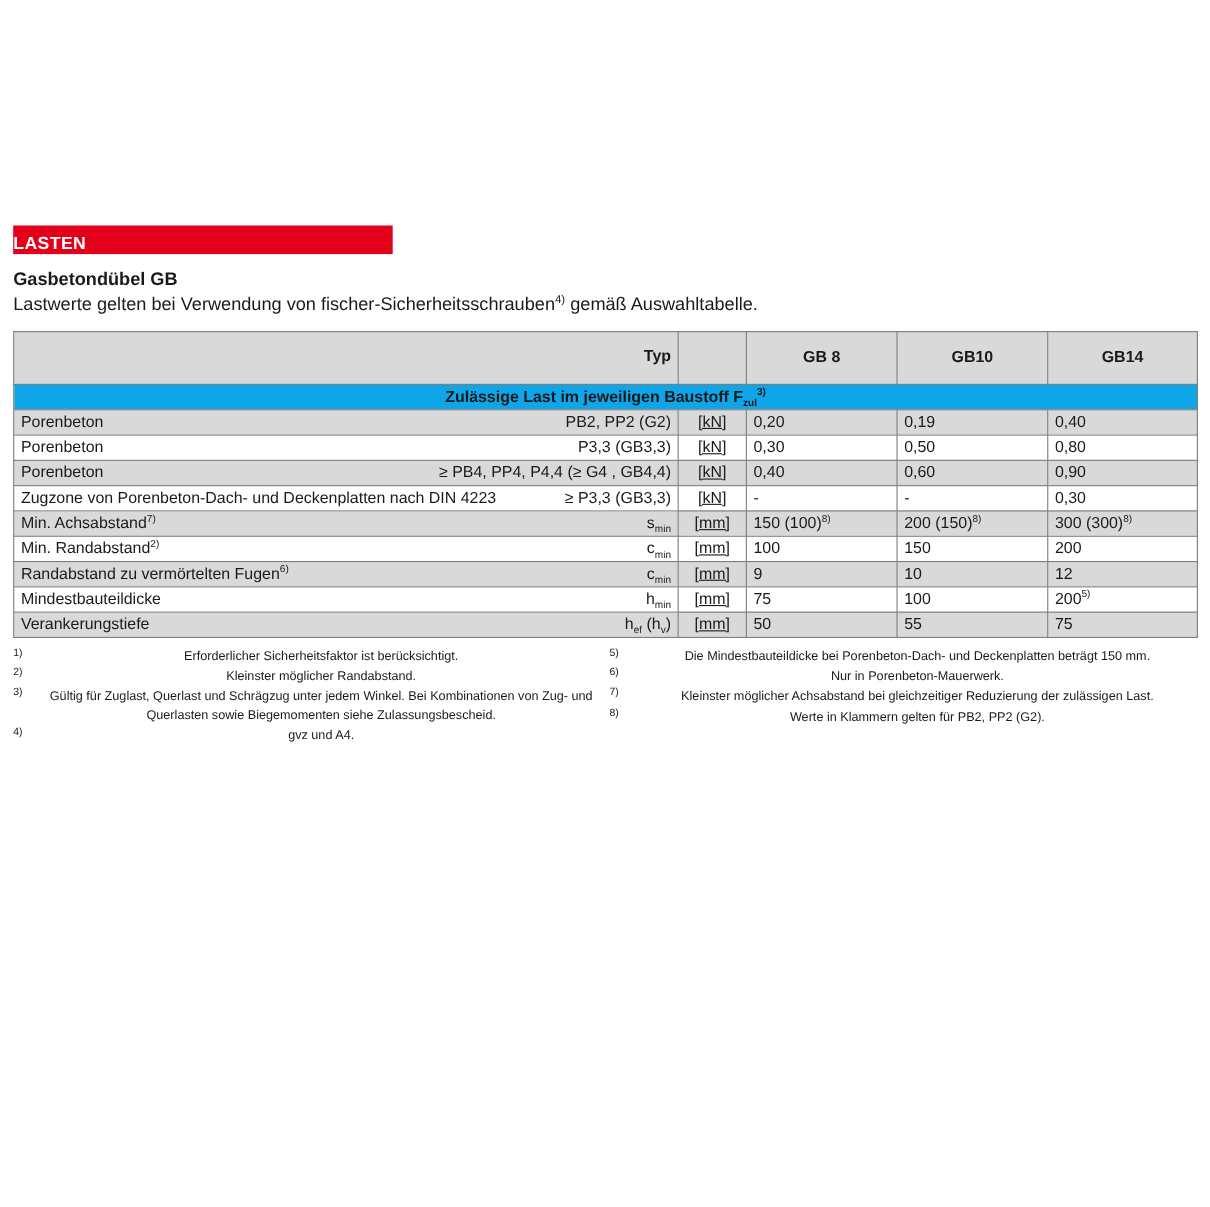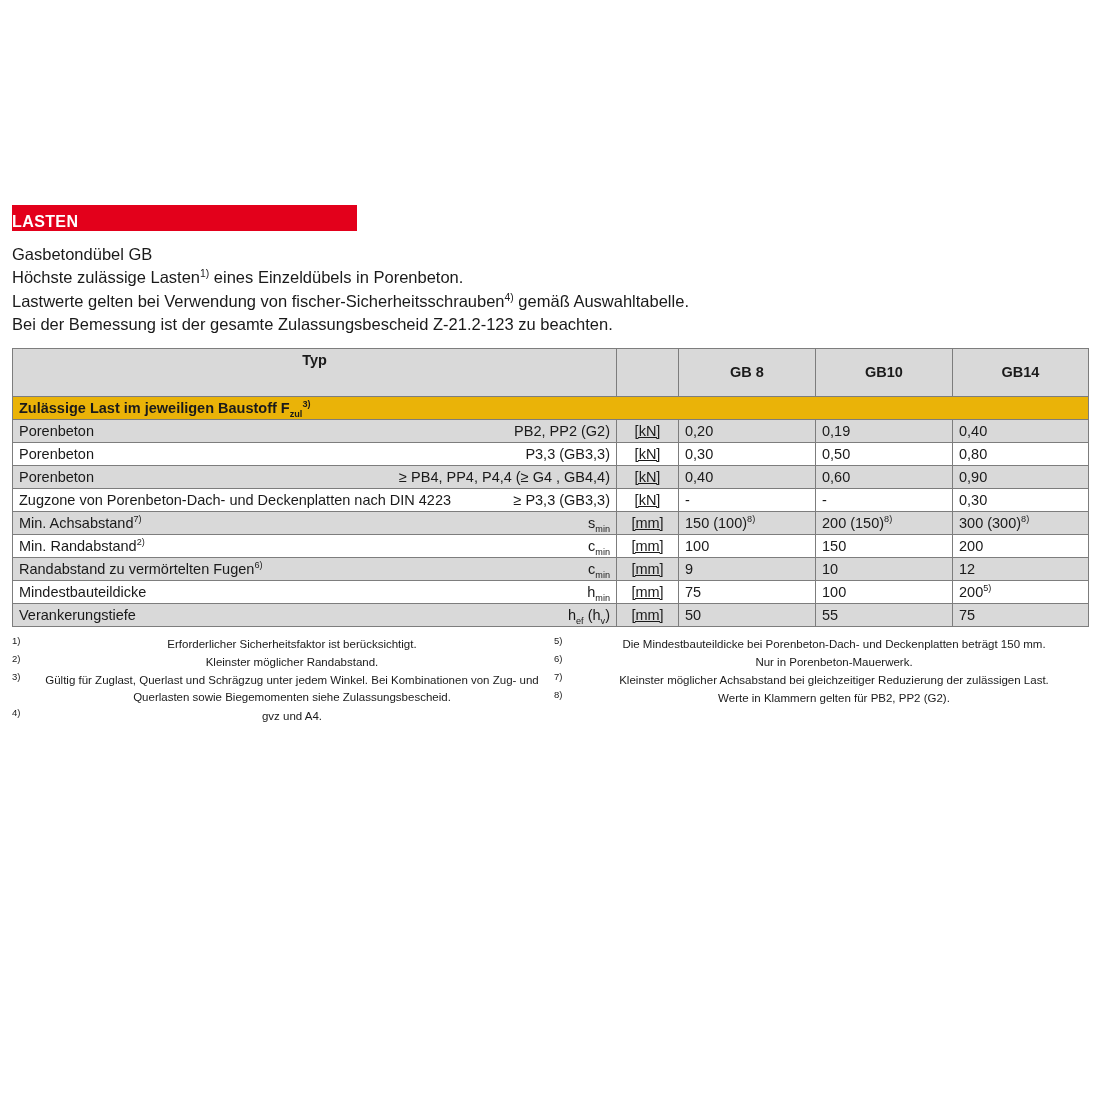--- a/index.html
+++ b/index.html
@@ -42,21 +42,21 @@
     box-sizing: border-box;
   }
 
   
   .intro {
     margin-top: 12px;
     font-size: 16.5px;
     line-height: 1.42;
   }
   .intro .strong {
-    font-weight: normal;
+    font-weight: bold;
   }
   sup {
     font-size: 0.63em;
     vertical-align: super;
     line-height: 0;
   }
   sub {
     font-size: 0.63em;
     vertical-align: sub;
     line-height: 0;
@@ -84,30 +84,30 @@
   col.c-v2      { width: 137px; }
   col.c-v3      { width: 136px; }
 
   tr.head td {
     background: #d9d9d9;
     font-weight: bold;
     text-align: center;
     height: 48px;
   }
   tr.head td.typ {
+    text-align: right;
+    vertical-align: top;
+    padding-top: 14px;
+  }
+  tr.head td.blank { background: #d9d9d9; }
+
+  tr.section td {
+    background: #0ea5e9;
+    font-weight: bold;
     text-align: center;
-    vertical-align: top;
-    padding-top: 3px;
-  }
-  tr.head td.blank { background: #d9d9d9; }
-
-  tr.section td {
-    background: #eab308;
-    font-weight: bold;
-    text-align: left;
   }
 
   tr.shade td { background: #d9d9d9; }
   tr.plain td { background: #ffffff; }
 
   td.lbl {
     text-align: left;
     white-space: nowrap;
     overflow: hidden;
   }
@@ -146,23 +146,21 @@
 
 <div class="page">
   <div class="content">
 
     <div class="banner">
       <span>LASTEN</span>
     </div>
 
     <div class="intro">
       <div class="strong">Gasbetondübel GB</div>
-      <div><span>Höchste zulässige Lasten</span><sup>1)</sup><span> eines Einzeldübels in Porenbeton.</span></div>
       <div><span>Lastwerte gelten bei Verwendung von fischer-Sicherheitsschrauben</span><sup>4)</sup><span> gemäß Auswahltabelle.</span></div>
-      <div>Bei der Bemessung ist der gesamte Zulassungsbescheid Z-21.2-123 zu beachten.</div>
     </div>
 
     <table class="loads">
       <colgroup>
         <col class="c-label">
           <col class="c-unit">
           <col class="c-v1">
           <col class="c-v2">
           <col class="c-v3">
       </colgroup>

